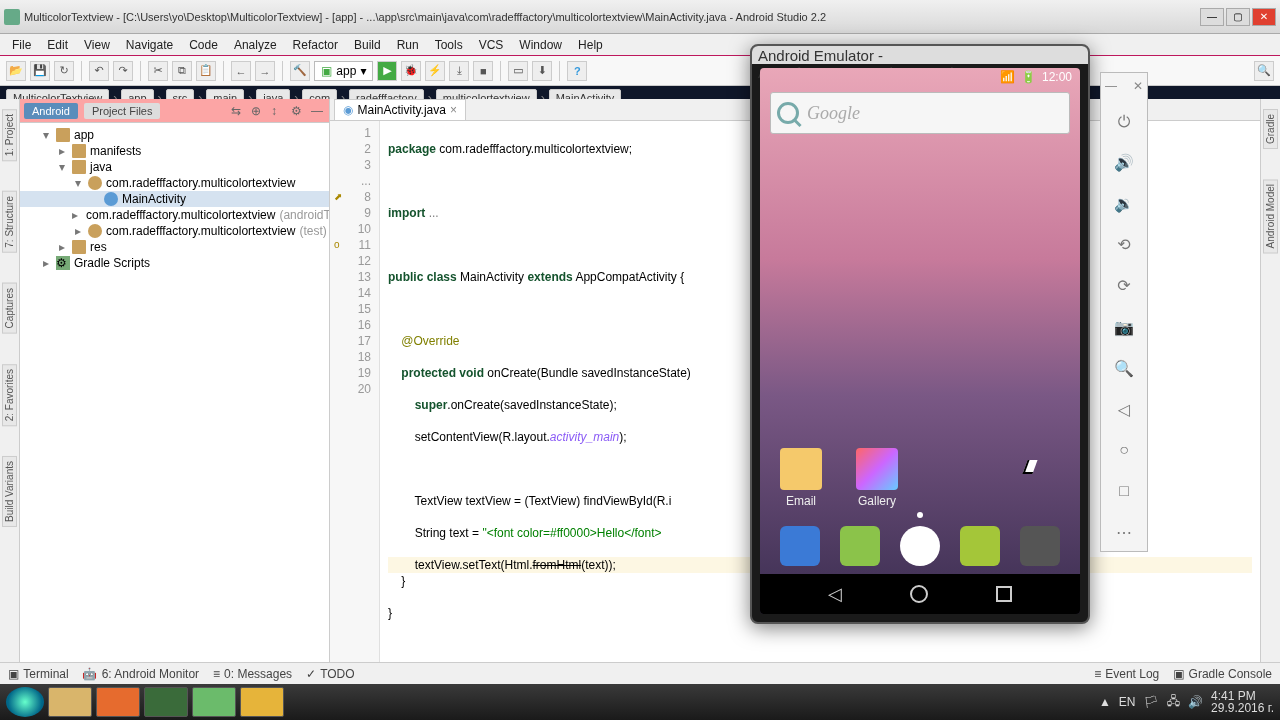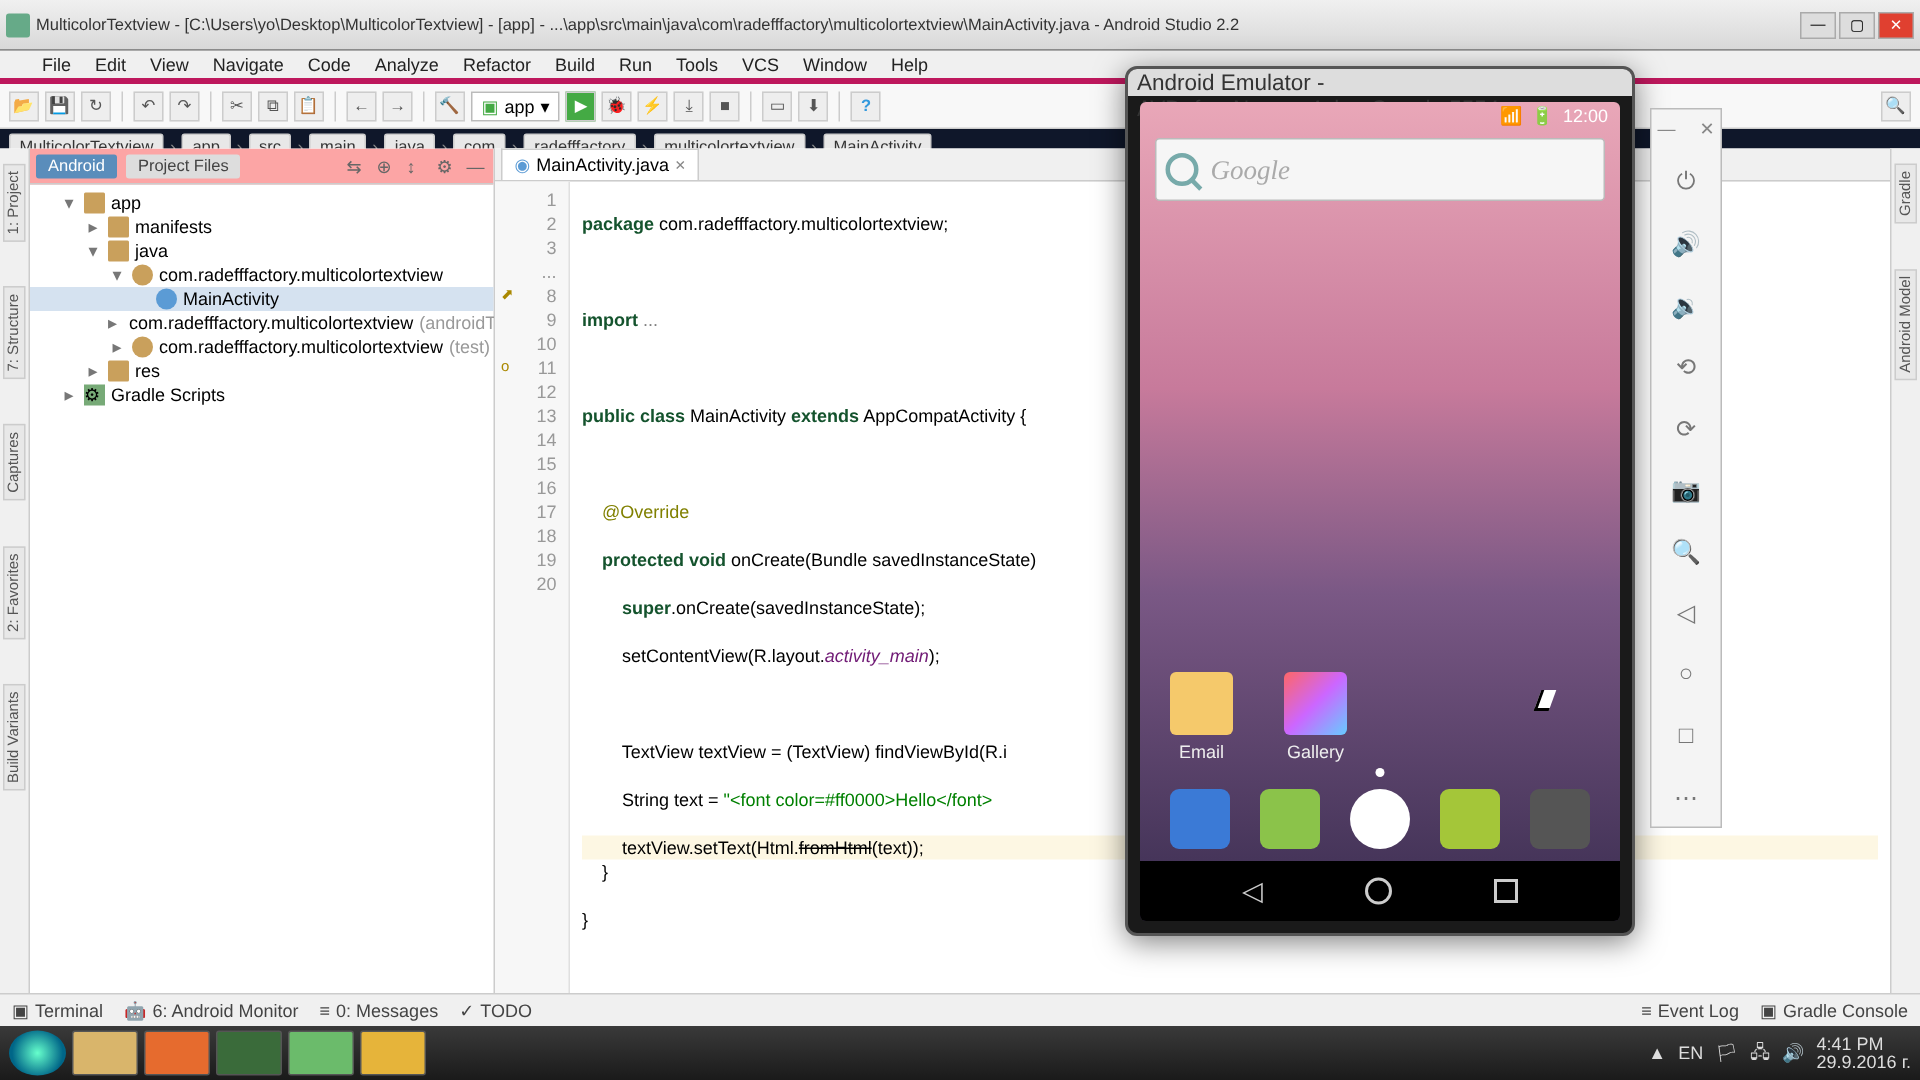--- a/index.html
+++ b/index.html
@@ -6,21 +6,21 @@
 body { width:1280px; height:720px; background:#000; overflow:hidden; position:relative; }
 
 
 .title-bar { height:34px; background:linear-gradient(to bottom,#f0f0f0,#d8d8d8); display:flex; align-items:center; padding:0 4px; border-bottom:1px solid #aaa; }
 .title-bar .icon { width:16px; height:16px; background:#6a8; border-radius:2px; margin-right:4px; }
 .title-text { flex:1; font-size:11px; color:#333; }
 .win-btns { display:flex; gap:2px; }
 .win-btn { width:24px; height:18px; background:#ddd; border:1px solid #aaa; display:flex; align-items:center; justify-content:center; font-size:10px; }
 .win-btn.close { background:#e04030; color:#fff; }
 
-.menu-bar { height:22px; background:#f0f0f0; display:flex; align-items:center; padding:0 20px; border-bottom:4px solid #be185d; }
+.menu-bar { height:22px; background:#f0f0f0; display:flex; align-items:center; padding:0 4px; border-bottom:1px solid #be185d; }
 .menu-item { padding:2px 8px; font-size:12px; color:#222; cursor:default; }
 
 .toolbar { height:30px; background:#f8f8f8; border-bottom:1px solid #ccc; display:flex; align-items:center; padding:0 6px; gap:4px; }
 .tbtn { width:20px; height:20px; background:#eee; border:1px solid #ccc; display:flex; align-items:center; justify-content:center; font-size:11px; color:#555; }
 .tbtn.sep { width:1px; background:#ccc; border:none; margin:0 3px; }
 .tbtn.green { background:#4a4; color:#fff; }
 .run-combo { display:flex; align-items:center; background:#fff; border:1px solid #bbb; padding:1px 6px; height:20px; gap:4px; }
 
 .breadcrumb-bar { height:24px; background:#0f172a; border-bottom:1px solid #ccc; display:flex; align-items:center; padding:0 6px; gap:4px; }
 .bc-item { padding:2px 6px; background:#e8e8e8; border:1px solid #ccc; border-radius:2px; font-size:11px; color:#333; }
@@ -289,21 +289,21 @@
       <div class="code-lines">
 <div><span class="kw">package</span> com.radefffactory.multicolortextview;</div>
 <div> </div>
 <div><span class="kw">import</span> <span style="color:#808080">...</span></div>
 <div> </div>
 <div><span class="kw">public class</span> MainActivity <span class="kw">extends</span> AppCompatActivity {</div>
 <div> </div>
 <div>    <span class="ann">@Override</span></div>
 <div>    <span class="kw">protected void</span> onCreate(Bundle savedInstanceState)</div>
 <div>        <span class="kw">super</span>.onCreate(savedInstanceState);</div>
-<div>        setContentView(R.layout.<span style="color:#701a75;font-style:italic">activity_main</span>);</div>
+<div>        setContentView(R.layout.<span style="color:#8b5cf6;font-style:italic">activity_main</span>);</div>
 <div> </div>
 <div>        TextView textView = (TextView) findViewById(R.i</div>
 <div>        String text = <span class="str">"&lt;font color=#ff0000&gt;Hello&lt;/font&gt;</span></div>
 <div class="hl">        textView.setText(Html.<span class="dep">fromHtml</span>(text));</div>
 <div>    }</div>
 <div>}</div>
 <div> </div>
       </div>
     </div>
   </div>

